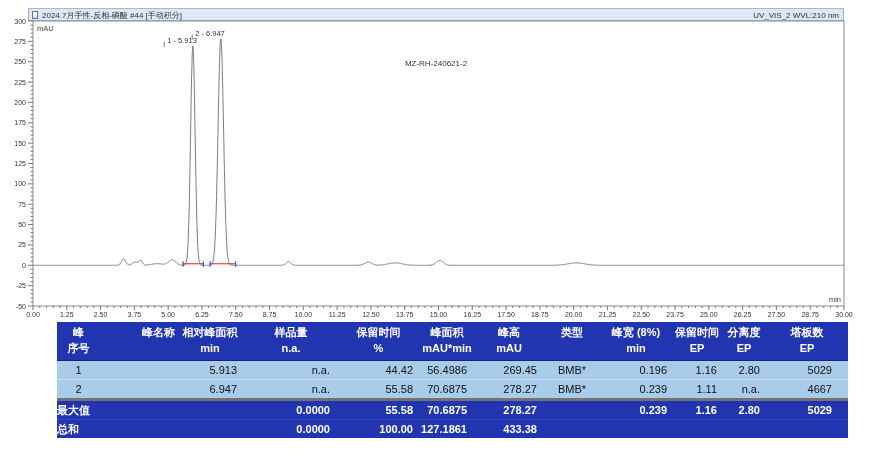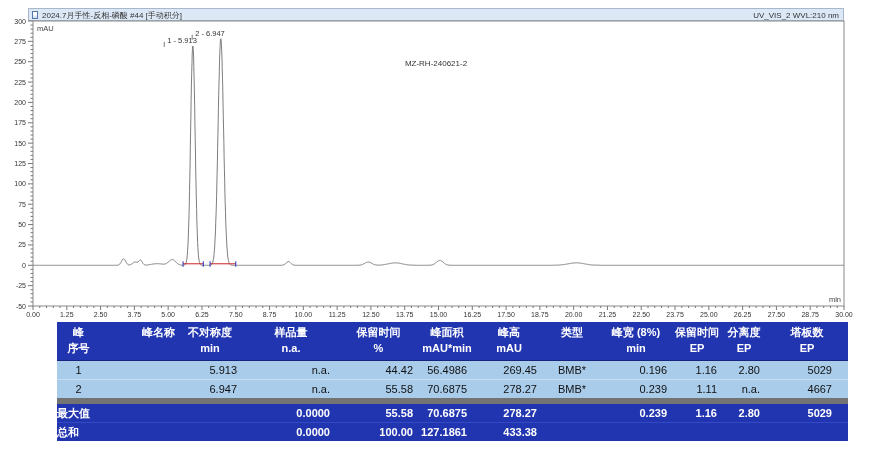--- a/index.html
+++ b/index.html
@@ -39,21 +39,21 @@
     background:#2235b0;color:#ffffff;font-weight:bold;text-align:center;vertical-align:top;
     height:36px;padding:2px 0 0 0;line-height:16px;white-space:nowrap;overflow:hidden;font-size:11px;
   }
   #peak-table th.al-l{text-align:right;padding-left:4px;}
   #peak-table td{height:18px;padding:0;line-height:18px;white-space:nowrap;overflow:hidden;}
   tr.data{background:#a9cceb;color:#101010;}
   tr.data td{border-top:1px solid #c6ddf2;}
   tr.data:first-child td{border-top:1px solid #16247e;}
   tr.summary{background:#2235b0;color:#ffffff;font-weight:bold;}
   tr.summary td{border-top:1px solid #3449c4;}
-  tr.summary.first td{border-top:6px solid #737373;}
+  tr.summary.first td{border-top:3px solid #737373;}
   .al-c{text-align:center;}
   .al-l{text-align:left;padding-left:5px;}
   .al-r{text-align:right;}
 </style>
 </head>
 <body>
 
 <div class="screen">
 
   <div class="chart-header">
@@ -337,21 +337,21 @@
         <tr>
           <th>
             <div>峰</div>
             <div>序号</div>
           </th>
           <th class="al-l">
             <div>峰名称</div>
             <div></div>
           </th>
           <th>
-            <div>不对称度</div>
+            <div>相对峰面积</div>
             <div>min</div>
           </th>
           <th>
             <div>样品量</div>
             <div>n.a.</div>
           </th>
           <th>
             <div>保留时间</div>
             <div>%</div>
           </th>

